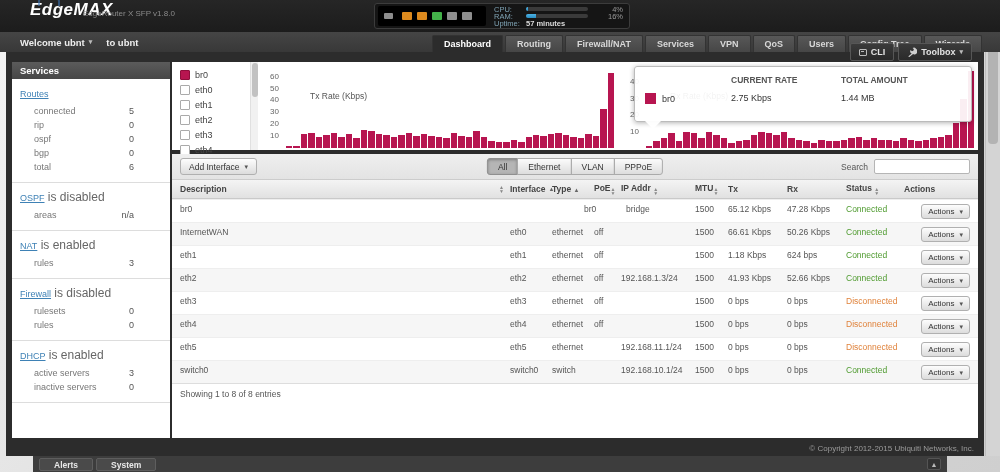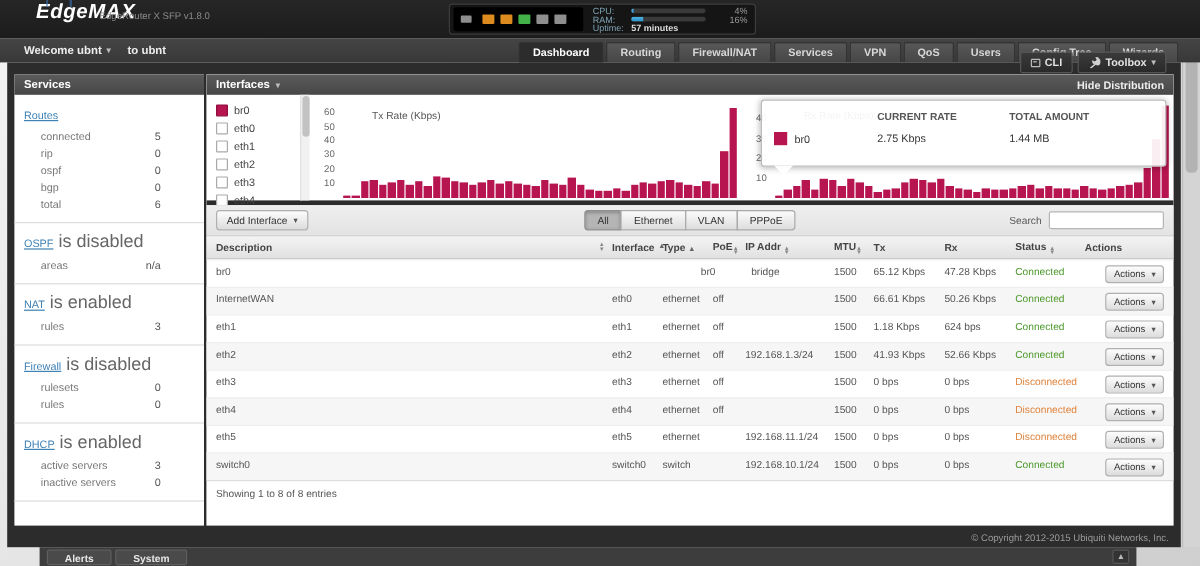--- a/index.html
+++ b/index.html
@@ -51,40 +51,40 @@
   
   .content { position:absolute; top:52px; left:6px; right:16px; bottom:16px; background:#2c2c2c; }
   .copyright { position:absolute; bottom:3px; right:10px; font-size:8px; color:#9a9a9a; }
   
   .sidebar { position:absolute; top:10px; left:6px; width:158px; bottom:18px; background:#fff; }
   .panel-head { height:17px; background:linear-gradient(#5b5b5b,#474747); color:#fff;
     font-size:9.5px; font-weight:bold; display:flex; align-items:center; padding:0 8px; }
   .svc-section { border-bottom:1px solid #ddd; padding:7px 8px 8px 8px; }
   .svc-link-line { margin-bottom:4px; }
   .svc-link { color:#3e81b5; text-decoration:underline; font-size:9px; font-weight:normal; cursor:pointer; }
-  .svc-suffix { color:#666; font-size:15px; }
+  .svc-suffix { color:#666; font-size:12px; }
   .svc-row { display:flex; padding:2px 0 2px 14px; font-size:9px; }
   .svc-row .k { color:#777; }
   .svc-row .v { margin-left:auto; margin-right:28px; color:#555; }
   
   .main { position:absolute; top:10px; left:166px; right:6px; bottom:18px; background:#fff; overflow:hidden; }
   .main .panel-head { justify-content:flex-start; gap:5px; }
   .hide-dist { margin-left:auto; font-size:9px; font-weight:bold; color:#eee; cursor:pointer; }
   .distribution { height:92px; display:flex; border-bottom:4px solid #2c2c2c; }
   .legend { width:78px; padding:5px 0 0 8px; }
   .legend-item { display:flex; align-items:center; gap:5px; height:15px; cursor:pointer; }
   .cbox { width:10px; height:10px; border:1px solid #aaa; background:#fff; border-radius:1px; }
   .cbox.filled { background:#b71550; border-color:#8e0f3c; }
   .legend-label { font-size:9px; color:#444; }
   .legend-scroll { width:8px; background:#f1f1f1; border-left:1px solid #e0e0e0; position:relative; }
   .legend-thumb { position:absolute; top:1px; left:1px; width:6px; height:34px; background:#c2c2c2; border-radius:3px; }
   .chart { flex:1; position:relative; padding:4px 2px 0 28px; }
   .yaxis { position:absolute; left:0; top:4px; bottom:2px; width:24px; }
   .yaxis span { position:absolute; right:3px; font-size:8px; color:#666; }
-  .chart-title { position:absolute; left:52px; top:12px; font-size:8.5px; color:#555; z-index:1; }
+  .chart-title { position:absolute; left:52px; top:29px; font-size:8.5px; color:#555; z-index:1; }
   .bars { position:absolute; left:28px; right:4px; bottom:2px; height:82px;
     display:flex; align-items:flex-end; gap:1px; }
   .bar { flex:1; background:#b71550; min-height:1px; }
   
   .tooltip { position:absolute; left:16px; right:6px; top:4px; height:56px;
     background:rgba(255,255,255,0.93); border:1px solid #bbb; border-radius:3px;
     box-shadow:0 1px 5px rgba(0,0,0,0.3); z-index:5; padding:8px 10px; }
   .tooltip::after { content:""; position:absolute; left:10px; bottom:-8px; width:0; height:0;
     border-left:8px solid transparent; border-right:8px solid transparent; border-top:8px solid rgba(255,255,255,0.95); }
   .tt-grid { display:grid; grid-template-columns:86px 110px 1fr; row-gap:8px; }
@@ -273,25 +273,20 @@
           <span class="v">3</span>
         </div>
       <div class="svc-row">
           <span class="k">inactive servers</span>
           <span class="v">0</span>
         </div>
     </div>
   </aside>
 
   <main class="main">
-    <div class="panel-head">
-      <span>Interfaces</span>
-      <span class="caret">▾</span>
-      <span class="hide-dist">Hide Distribution</span>
-    </div>
 
     <div class="distribution">
       <div class="legend">
         <div class="legend-item">
             <span class="cbox filled"></span>
             <span class="legend-label">br0</span>
           </div>
         <div class="legend-item">
             <span class="cbox"></span>
             <span class="legend-label">eth0</span>

